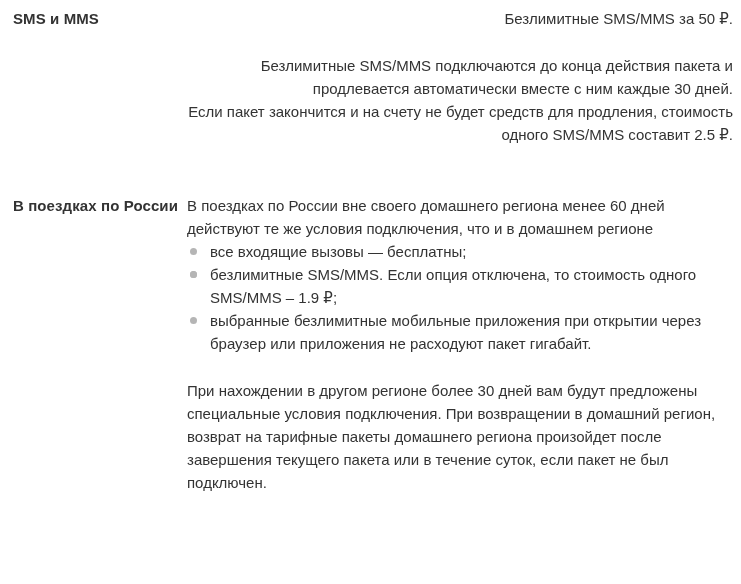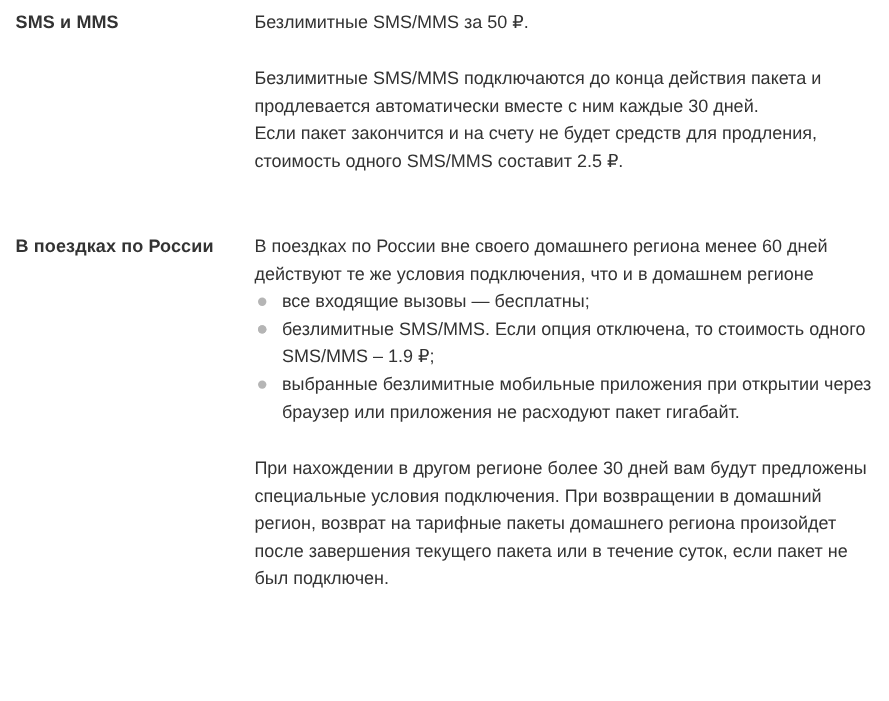--- a/index.html
+++ b/index.html
@@ -19,21 +19,20 @@
   }
   .page {
     box-sizing: border-box;
     width: 741px;
     padding: 7px 8px 0 13px;
   }
   .row {
     display: grid;
     grid-template-columns: 174px 1fr;
     align-items: start;
-    gap: 25px;
   }
   .row + .row {
     margin-top: 48px;
   }
   .label {
     margin: 0;
     font-size: 15px;
     font-weight: 700;
     line-height: 23px;
     color: #333333;
@@ -44,20 +43,21 @@
   }
   .para {
     margin: 0;
   }
   .para + .para,
   .bullets + .para {
     margin-top: 24px;
   }
   .line {
     display: block;
+    text-align: right;
   }
   ul.bullets {
     margin: 0;
     padding: 0;
     list-style: none;
   }
   ul.bullets li {
     position: relative;
     padding-left: 23px;
   }

